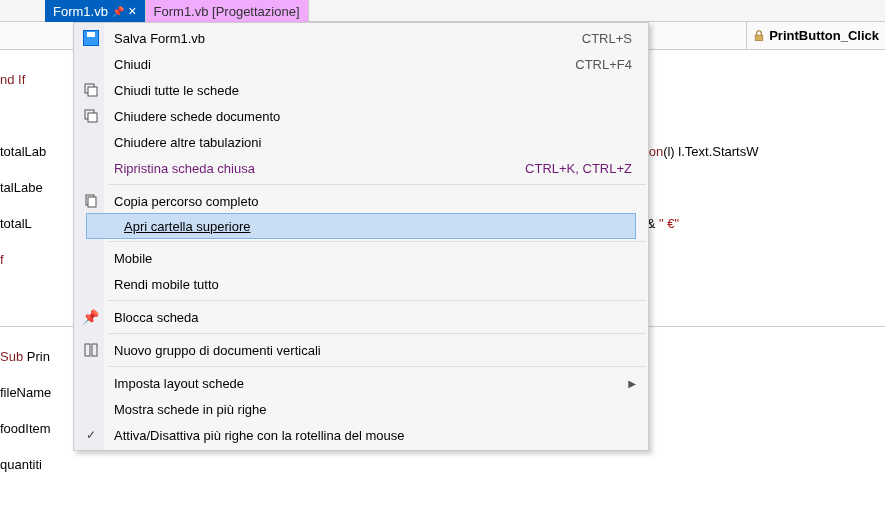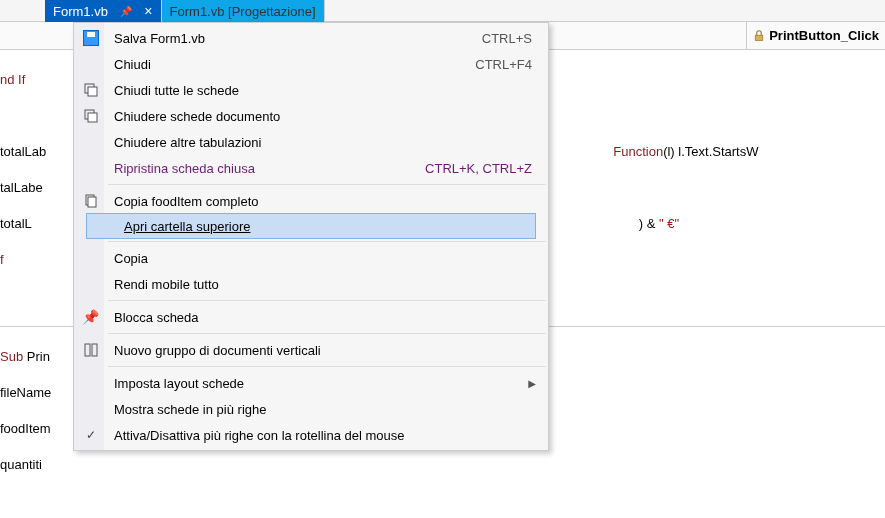--- a/index.html
+++ b/index.html
@@ -1,30 +1,30 @@
 <!DOCTYPE html>
 <html><head>
 <meta charset="utf-8">
 <style>
 * { margin: 0; padding: 0; box-sizing: border-box; font-family: 'Segoe UI', Tahoma, sans-serif; font-size: 13px; }
 body { background: #fff; width: 885px; height: 518px; overflow: hidden; position: relative; color: #000; }
 .tabs { height: 22px; display: flex; border-bottom: 1px solid #ccc; background: #f5f5f5; padding-left: 45px; }
-.tab { display: flex; align-items: center; padding: 0 8px; height: 22px; gap: 12px; border-right: 1px solid #ccc; cursor: pointer; }
+.tab { display: flex; align-items: center; padding: 0 8px; height: 22px; gap: 4px; border-right: 1px solid #ccc; cursor: pointer; }
 .tab.active { background: #0060c0; color: #fff; }
 .pin { font-size: 10px; }
 .closex { font-size: 14px; line-height: 1; }
-.tab2 { background: #0ea5e9; color: #333; }
+.tab2 { background: #f0abfc; color: #333; }
 .navbar { height: 28px; display: flex; align-items: center; border-bottom: 1px solid #ccc; background: #fafafa; }
 .navright { margin-left: auto; display: flex; align-items: center; padding: 0 6px; gap: 4px; border-left: 1px solid #ccc; height: 100%; }
 .editor { position: relative; width: 100%; height: calc(100% - 50px); font-family: Consolas, monospace; font-size: 14px; padding: 4px 0; white-space: pre; overflow: hidden; }
 .line { height: 20px; line-height: 20px; padding-left: 0; }
 .cblue { color: #7f1d1d; }
 .cred { color: #a31515; }
 .hr { height: 1px; background: #ccc; margin: 4px 0; }
-.menu { position: absolute; top: 22px; left: 73px; width: 476px; background: #f6f6f6; border: 1px solid #ccc; box-shadow: 3px 3px 5px rgba(0,0,0,0.2); z-index: 100; padding: 2px; }
+.menu { position: absolute; top: 22px; left: 73px; width: 576px; background: #f6f6f6; border: 1px solid #ccc; box-shadow: 3px 3px 5px rgba(0,0,0,0.2); z-index: 100; padding: 2px; }
 .menu .iconcol { position: absolute; left: 0; top: 0; bottom: 0; width: 30px; background: #eeeef2; }
 .menu-items { position: relative; }
 .menu-item { display: flex; align-items: center; height: 26px; cursor: default; position: relative; }
 .menu-item .micon { width: 30px; display: flex; align-items: center; justify-content: center; font-size: 14px; color: #444; }
 .menu-item .mlabel { flex: 1; padding-left: 8px; color: #000; }
 .menu-item .mshortcut { padding-right: 14px; color: #555; }
 .menu-item.disabled .mlabel, .menu-item.disabled .mshortcut { color: #701a75; }
 .menu-item.hover { background: #c9def5; border: 1px solid #7eb4ea; height: 26px; margin: -1px 10px; text-decoration: underline; }
 .menu-item.hover .micon { width: 29px; }
 .menu-sep { height: 1px; background: #ddd; margin: 3px 0 3px 32px; }
@@ -123,30 +123,30 @@
       <div class="mshortcut">CTRL+K, CTRL+Z</div>
     </div>
     <div class="menu-sep"></div>
     <div class="menu-item">
       <div class="micon">
           <svg width="16" height="16" viewBox="0 0 16 16">
             <rect x="3" y="2" width="8" height="10" fill="none" stroke="#555"></rect>
             <rect x="5" y="4" width="8" height="10" fill="#fff" stroke="#555"></rect>
           </svg>
         </div>
-      <div class="mlabel">Copia foodItem completo</div>
+      <div class="mlabel">Copia percorso completo</div>
     </div>
     <div class="menu-item hover">
       <div class="micon"></div>
       <div class="mlabel">Apri cartella superiore</div>
     </div>
     <div class="menu-sep"></div>
     <div class="menu-item">
       <div class="micon"></div>
-      <div class="mlabel">Copia</div>
+      <div class="mlabel">Mobile</div>
     </div>
     <div class="menu-item">
       <div class="micon"></div>
       <div class="mlabel">Rendi mobile tutto</div>
     </div>
     <div class="menu-sep"></div>
     <div class="menu-item">
       <div class="micon">📌</div>
       <div class="mlabel">Blocca scheda</div>
     </div>

